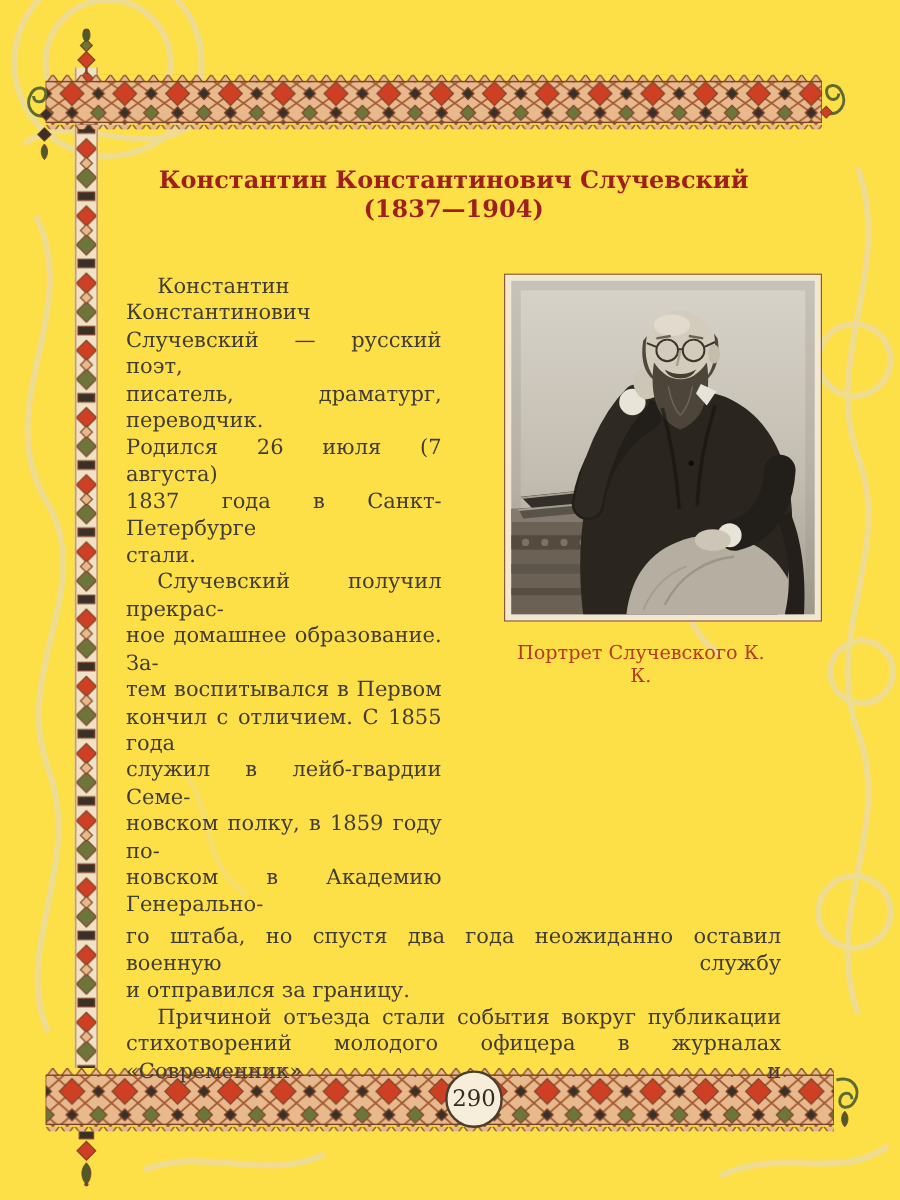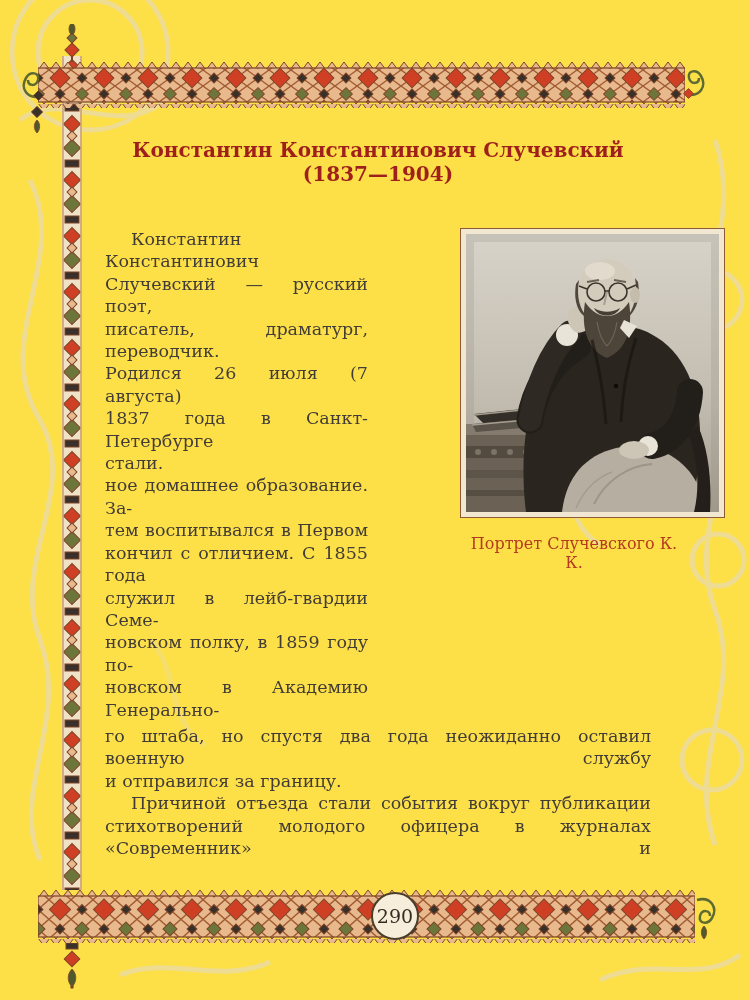--- a/index.html
+++ b/index.html
@@ -15,21 +15,21 @@
   .strip-left{left:62px;top:56px;z-index:1;}
   .finial-top{left:58px;top:24px;z-index:2;}
   .pendant-bottom{left:60px;top:943px;z-index:2;}
   .flourish-top-right{left:683px;top:58px;z-index:2;}
   .flourish-top-left{left:18px;top:60px;z-index:2;transform:scaleX(-1);}
   .flourish-bottom-right{left:694px;top:892px;z-index:2;}
   .drop-top-left{left:28px;top:106px;z-index:2;}
 
   .content{position:absolute;left:105px;top:138px;width:546px;z-index:3;}
   .title{margin:0;text-align:center;font-size:20px;line-height:24px;font-weight:bold;color:#9f1f1d;}
-  .row{display:flex;margin-top:42px;gap:40px;}
+  .row{display:flex;margin-top:42px;}
   .col-text{width:263px;flex:0 0 263px;}
   .photo-col{margin-left:15px;width:265px;}
   figure{margin:0;padding-left:37px;}
   .photo-frame{box-sizing:border-box;width:265px;height:290px;border:1px solid #8d5a34;padding:5px;background:#f2e8d2;}
   figcaption{margin-top:16px;text-align:center;font-size:16px;color:#b43a20;}
   .bodytext{font-size:17.5px;line-height:22.4px;color:#423c37;}
   .wide{margin-top:4px;width:546px;}
   .para{margin:0;}
   .line{text-align:justify;text-align-last:justify;}
   .line.last{text-align-last:left;}
@@ -179,20 +179,21 @@
       <div class="col-text bodytext">
           <div class="para">
             <div class="line first">Константин Константинович</div>
             <div class="line">Случевский — русский поэт,</div>
             <div class="line">писатель, драматург, переводчик.</div>
             <div class="line">Родился 26 июля (7 августа)</div>
             <div class="line">1837 года в Санкт-Петербурге</div>
             <div class="line last">стали.</div>
           </div>
           <div class="para">
+            <div class="line first">Случевский получил прекрас-</div>
             <div class="line">ное домашнее образование. За-</div>
             <div class="line">тем воспитывался в Первом</div>
             <div class="line">кончил с отличием. С 1855 года</div>
             <div class="line">служил в лейб-гвардии Семе-</div>
             <div class="line">новском полку, в 1859 году по-</div>
             <div class="line">новском в Академию Генерально-</div>
           </div>
         </div>
 
       <div class="photo-col">

